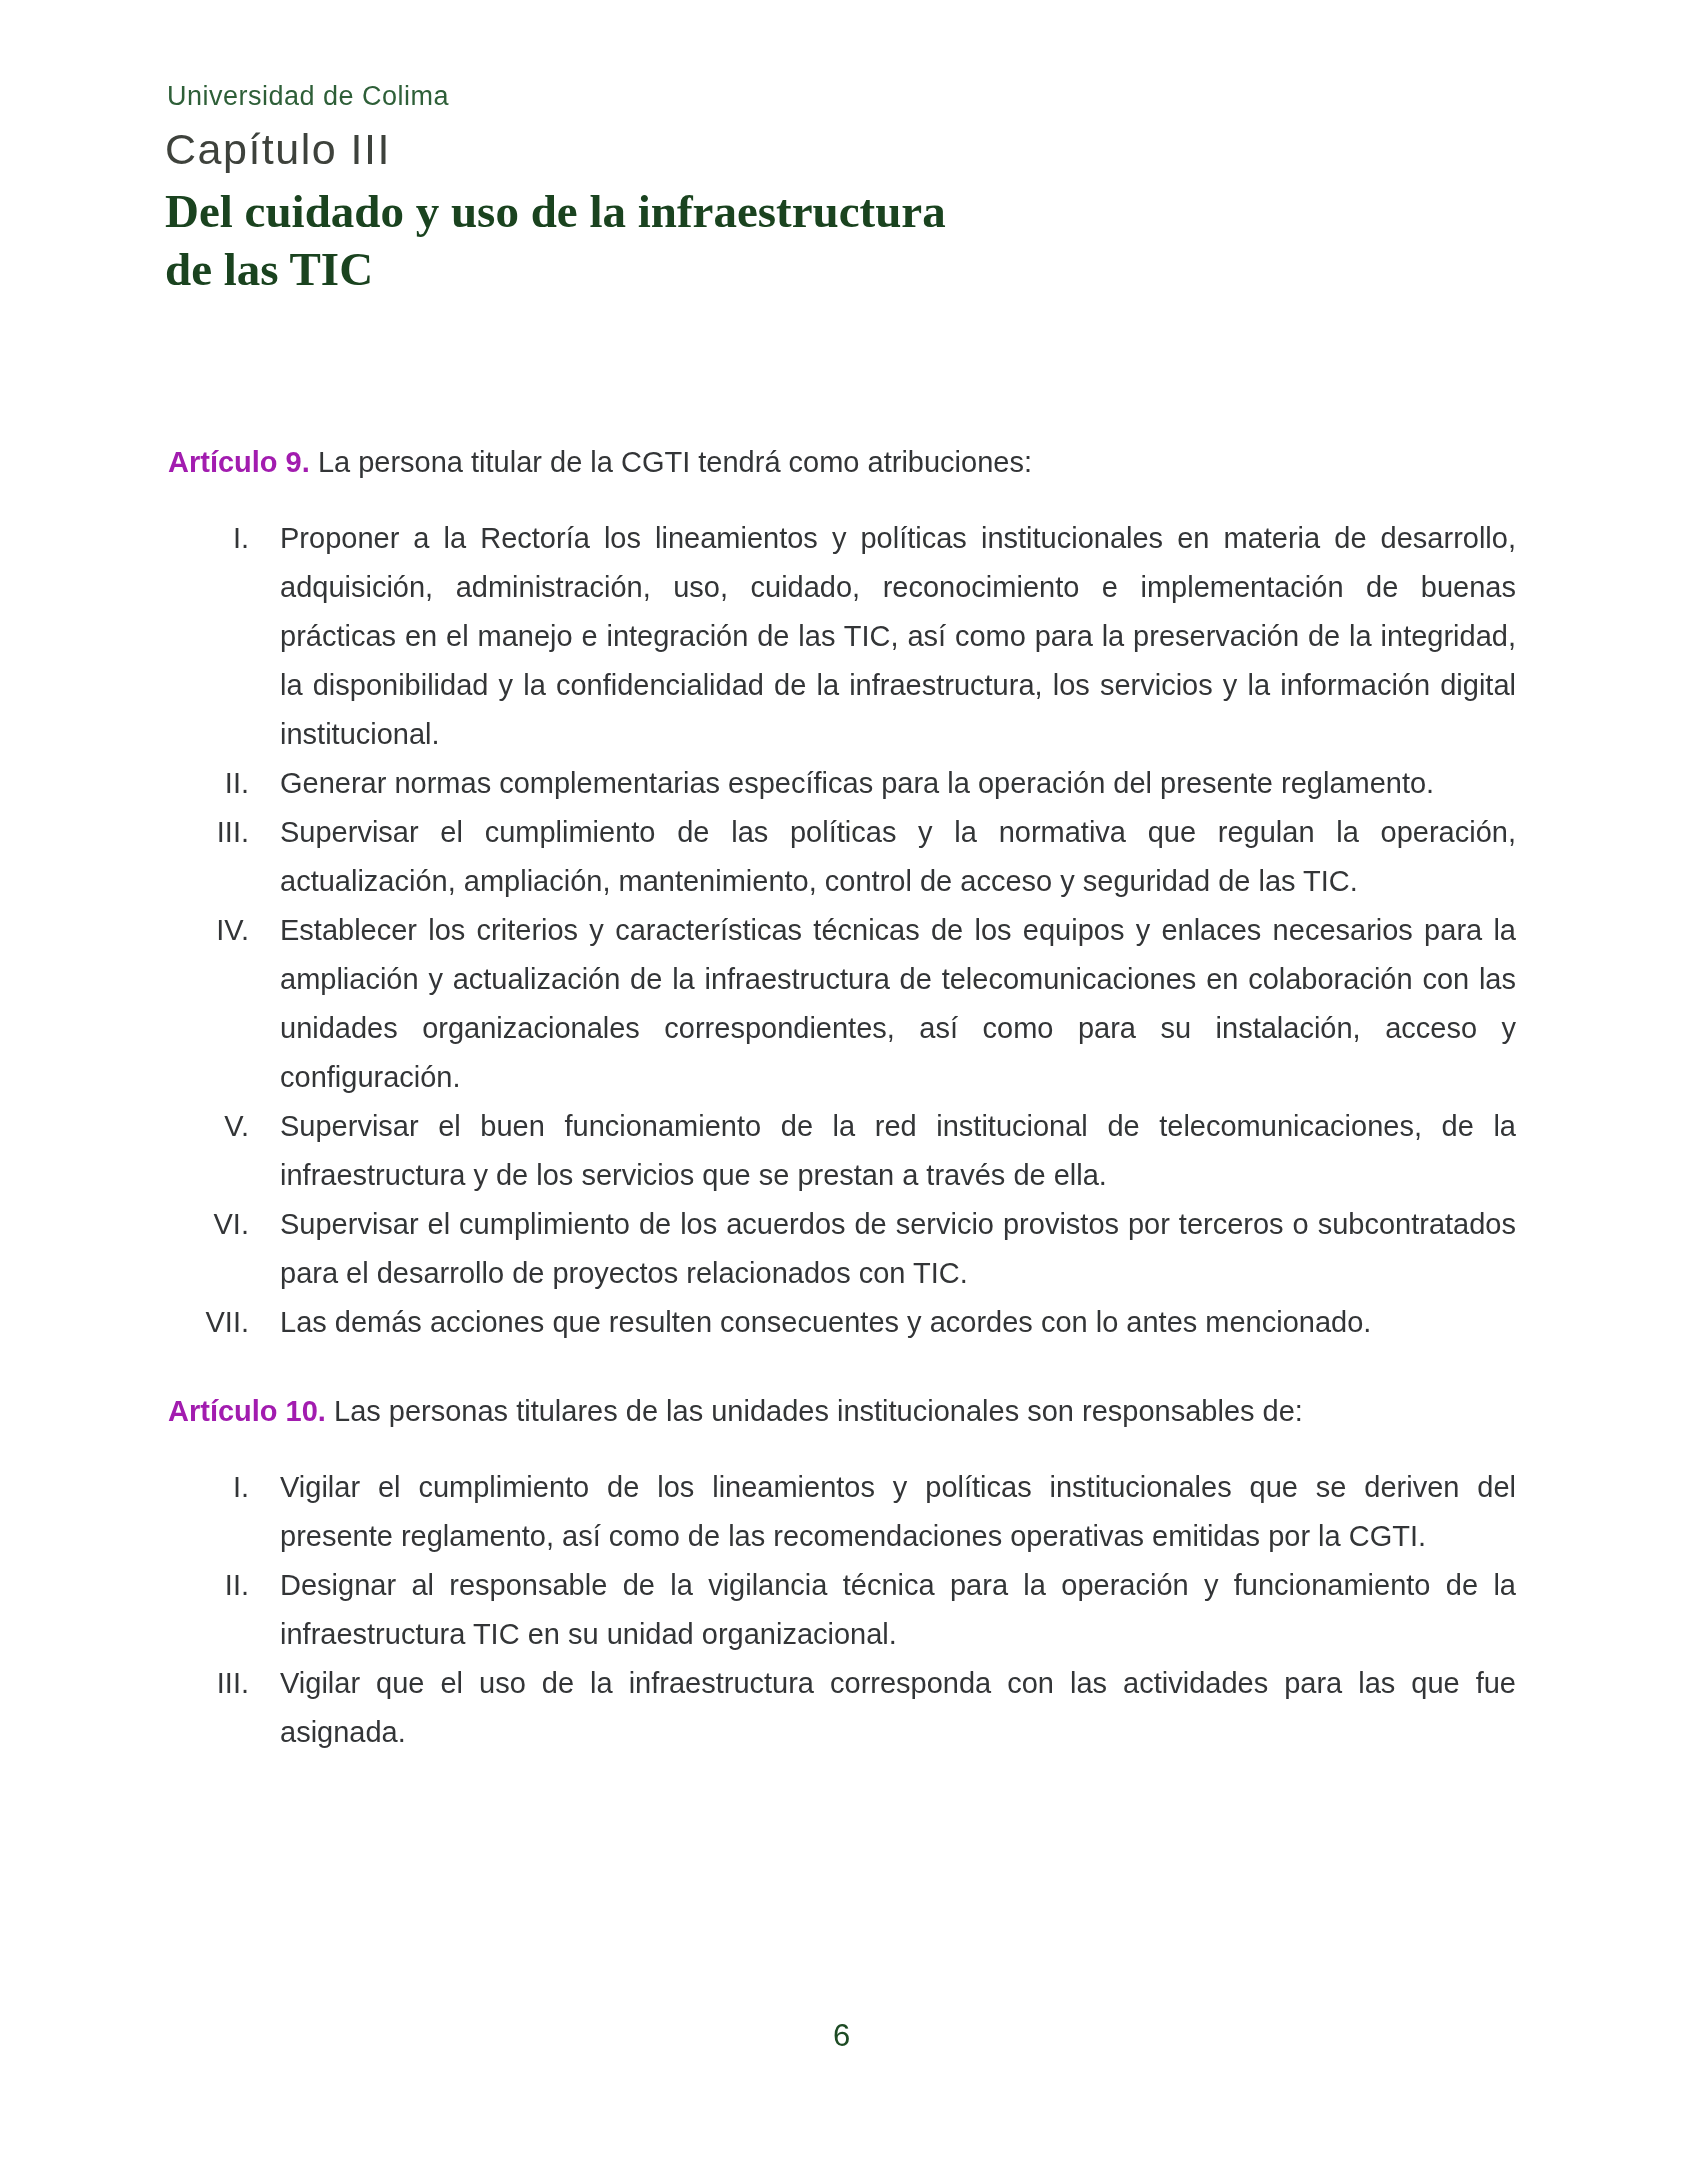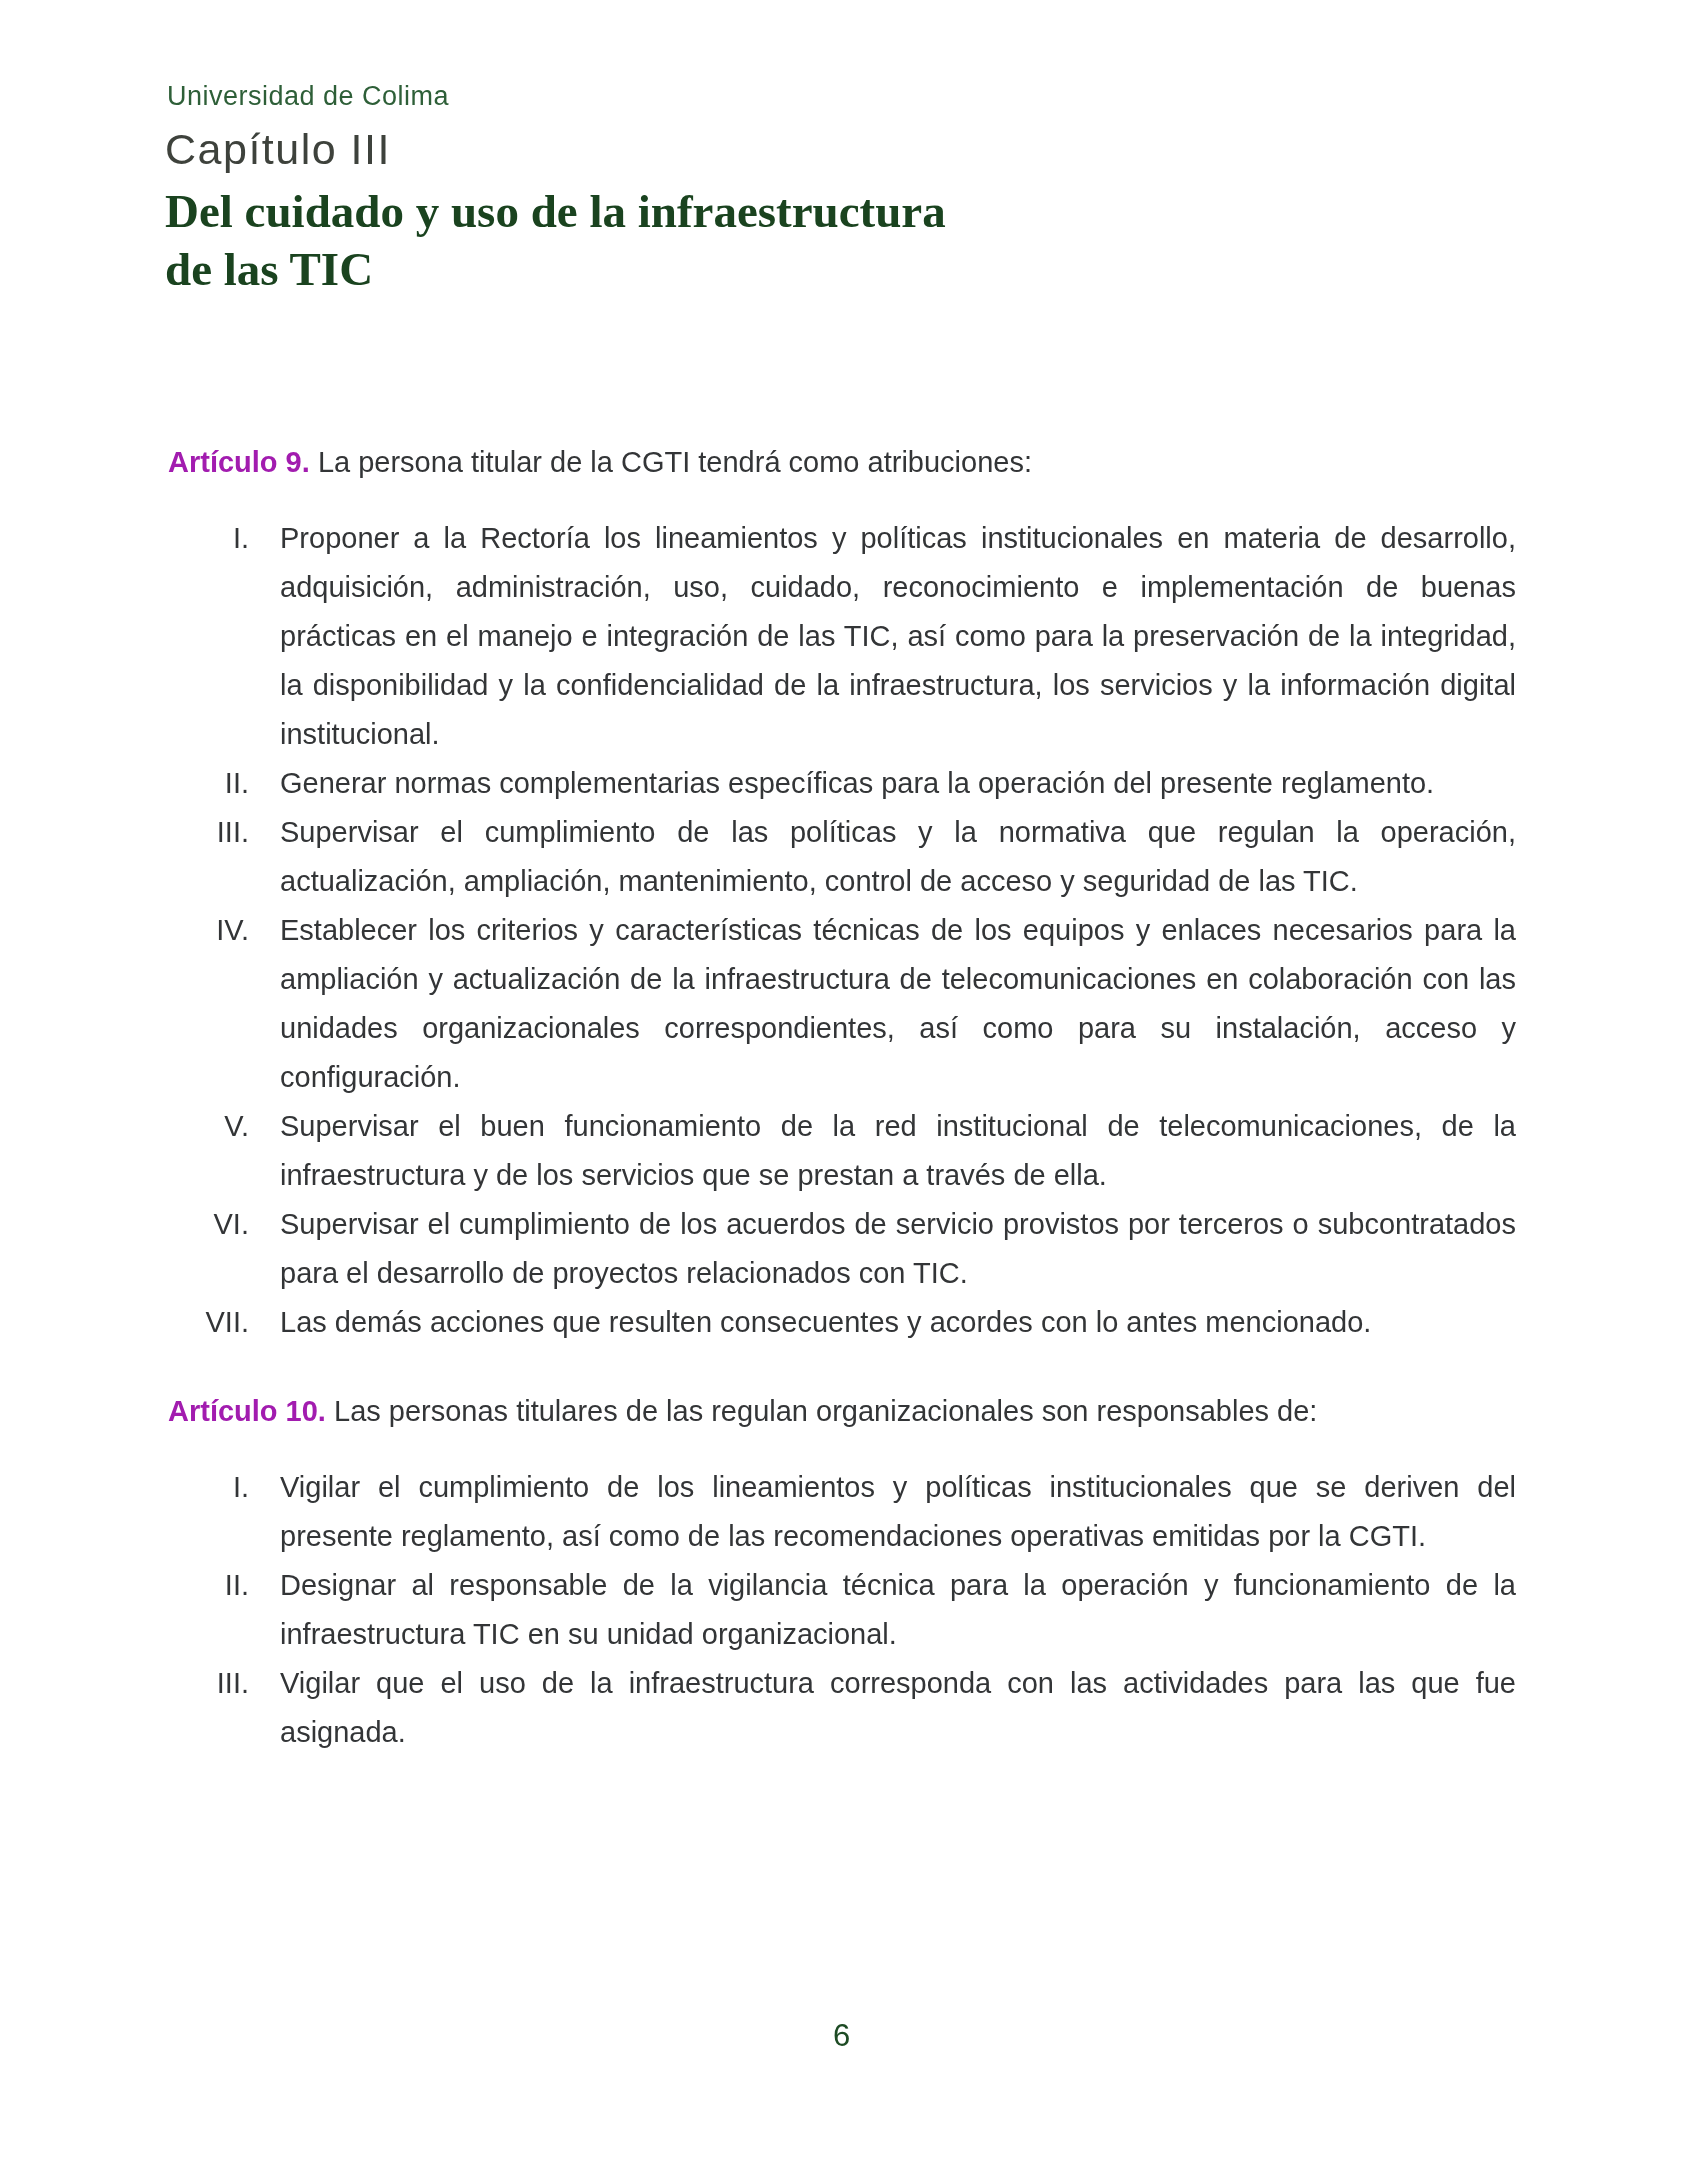--- a/index.html
+++ b/index.html
@@ -149,21 +149,21 @@
   </div>
 
   <div class="list-item">
     <div class="list-item-numeral">VII.</div>
     <div class="list-item-text">Las demás acciones que resulten consecuentes y acordes con lo antes mencionado.</div>
   </div>
 </div>
   </div>
 
   <div class="article">
-    <p class="article-intro"><span class="article-label">Artículo 10.</span> <span>Las personas titulares de las regulan organizacionales son responsables de:</span></p>
+    <p class="article-intro"><span class="article-label">Artículo 10.</span> <span>Las personas titulares de las unidades institucionales son responsables de:</span></p>
     <div class="article-list">
   <div class="list-item">
     <div class="list-item-numeral">I.</div>
     <div class="list-item-text">Vigilar el cumplimiento de los lineamientos y políticas institucionales que se deriven del presente reglamento, así como de las recomendaciones operativas emitidas por la CGTI.</div>
   </div>
 
   <div class="list-item">
     <div class="list-item-numeral">II.</div>
     <div class="list-item-text">Designar al responsable de la vigilancia técnica para la operación y funcionamiento de la infraestructura TIC en su unidad organizacional.</div>
   </div>

